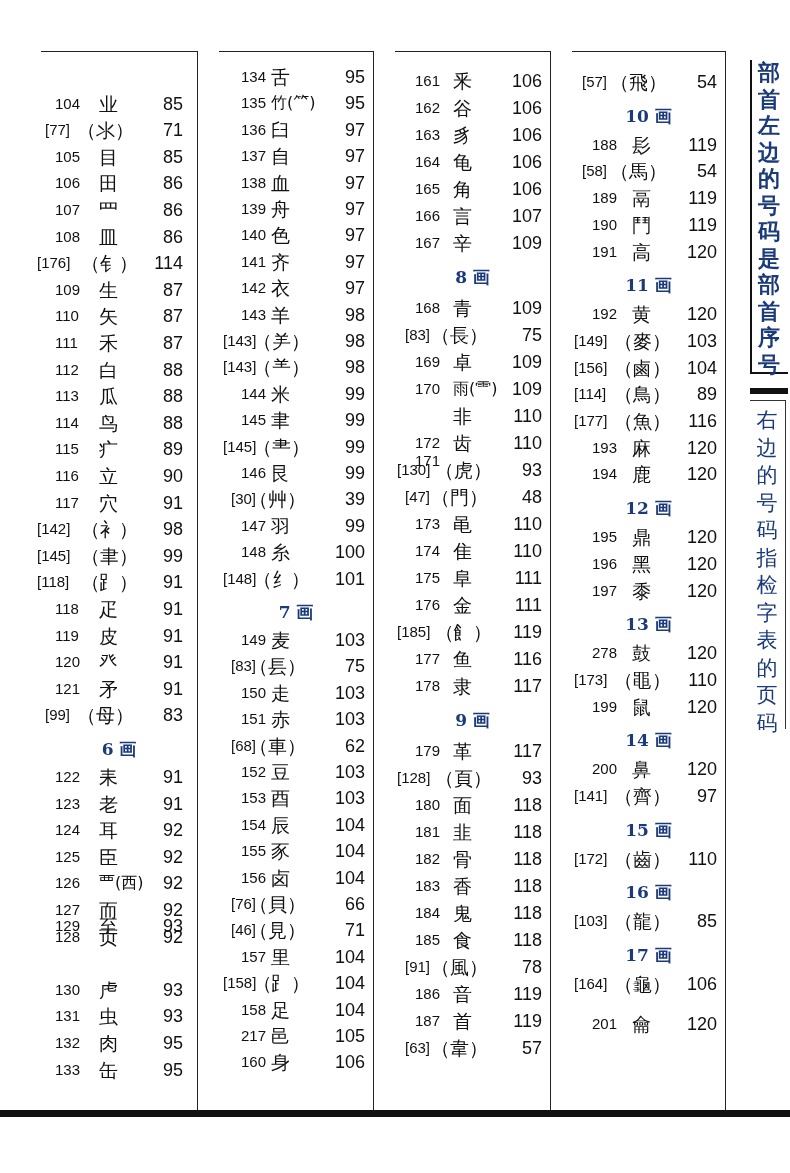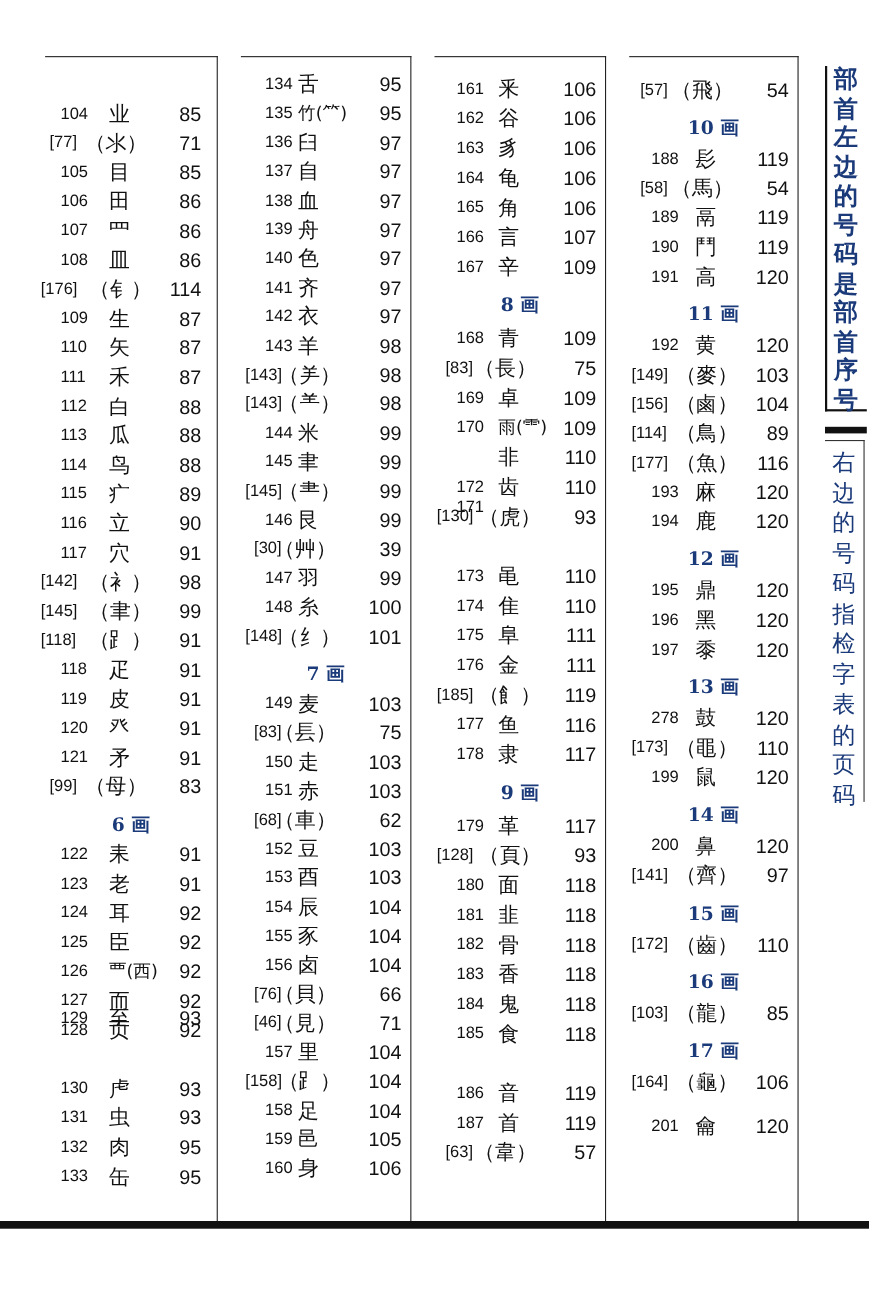--- a/index.html
+++ b/index.html
@@ -376,21 +376,21 @@
         <span class="num" style="left: 4px;">[158]</span>
         <span class="han" style="left: 34px;">（⻊）</span>
         <span class="page" style="right: 8px;">104</span>
       </div>
       <div class="row" style="top: 944.6px; width: 100%;">
         <span class="num" style="left: 22px;">158</span>
         <span class="han" style="left: 52px;">足</span>
         <span class="page" style="right: 8px;">104</span>
       </div>
       <div class="row" style="top: 971px; width: 100%;">
-        <span class="num" style="left: 22px;">159</span>
+        <span class="num" style="left: 22px;">217</span>
         <span class="han" style="left: 52px;">邑</span>
         <span class="page" style="right: 8px;">105</span>
       </div>
       <div class="row" style="top: 997.4px; width: 100%;">
         <span class="num" style="left: 22px;">160</span>
         <span class="han" style="left: 52px;">身</span>
         <span class="page" style="right: 8px;">106</span>
       </div>
     </div>
   <div class="col" id="col2" style="left:395px; width:155px;">
@@ -458,20 +458,25 @@
       <div class="row" style="top: 378px; width: 100%;">
         <span class="num" style="left: 20px;">172</span>
         <span class="han" style="left: 58px;">齿</span>
         <span class="page" style="right: 8px;">110</span>
       </div>
       <div class="row" style="top: 405px; width: 100%;">
         <span class="num" style="left: 2px;">[130]</span>
         <span class="han" style="left: 40px;">（虎）</span>
         <span class="page" style="right: 8px;">93</span>
       </div>
+      <div class="row" style="top: 432px; width: 100%;">
+        <span class="num" style="left: 10px;">[47]</span>
+        <span class="han" style="left: 36px;">（門）</span>
+        <span class="page" style="right: 8px;">48</span>
+      </div>
       <div class="row" style="top: 459px; width: 100%;">
         <span class="num" style="left: 20px;">173</span>
         <span class="han" style="left: 58px;">黾</span>
         <span class="page" style="right: 8px;">110</span>
       </div>
       <div class="row" style="top: 486px; width: 100%;">
         <span class="num" style="left: 20px;">174</span>
         <span class="han" style="left: 58px;">隹</span>
         <span class="page" style="right: 8px;">110</span>
       </div>
@@ -533,20 +538,25 @@
       </div>
       <div class="row" style="top: 848px; width: 100%;">
         <span class="num" style="left: 20px;">184</span>
         <span class="han" style="left: 58px;">鬼</span>
         <span class="page" style="right: 8px;">118</span>
       </div>
       <div class="row" style="top: 875px; width: 100%;">
         <span class="num" style="left: 20px;">185</span>
         <span class="han" style="left: 58px;">食</span>
         <span class="page" style="right: 8px;">118</span>
+      </div>
+      <div class="row" style="top: 902px; width: 100%;">
+        <span class="num" style="left: 10px;">[91]</span>
+        <span class="han" style="left: 36px;">（風）</span>
+        <span class="page" style="right: 8px;">78</span>
       </div>
       <div class="row" style="top: 929px; width: 100%;">
         <span class="num" style="left: 20px;">186</span>
         <span class="han" style="left: 58px;">音</span>
         <span class="page" style="right: 8px;">119</span>
       </div>
       <div class="row" style="top: 956px; width: 100%;">
         <span class="num" style="left: 20px;">187</span>
         <span class="han" style="left: 58px;">首</span>
         <span class="page" style="right: 8px;">119</span>

